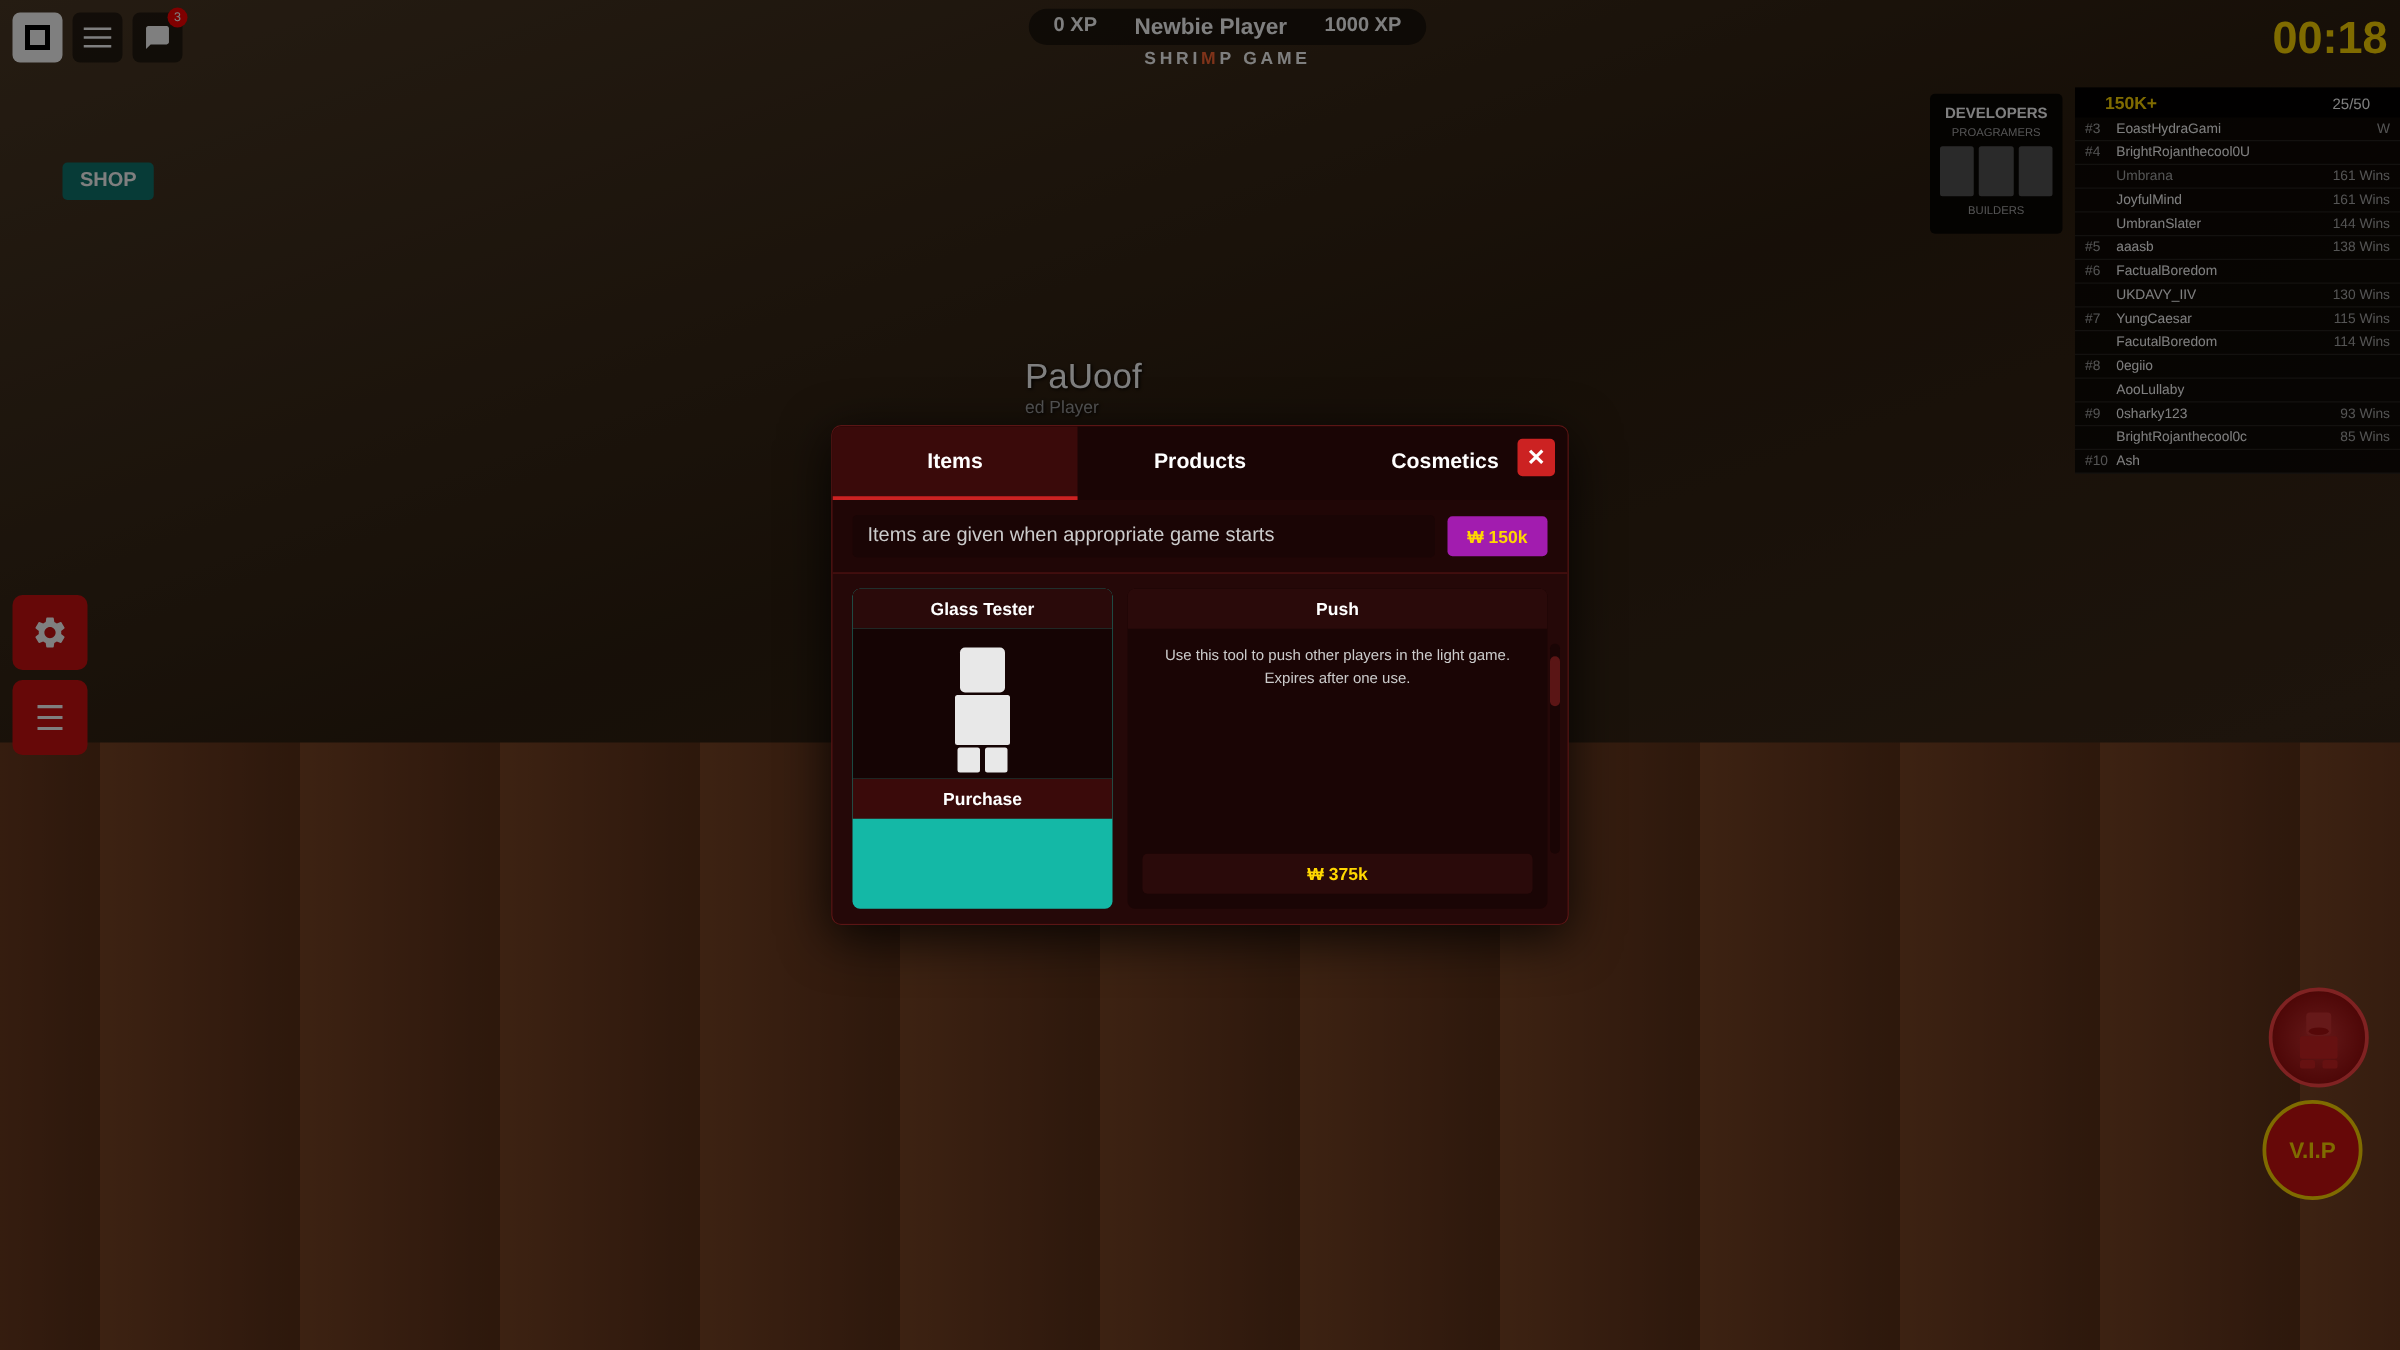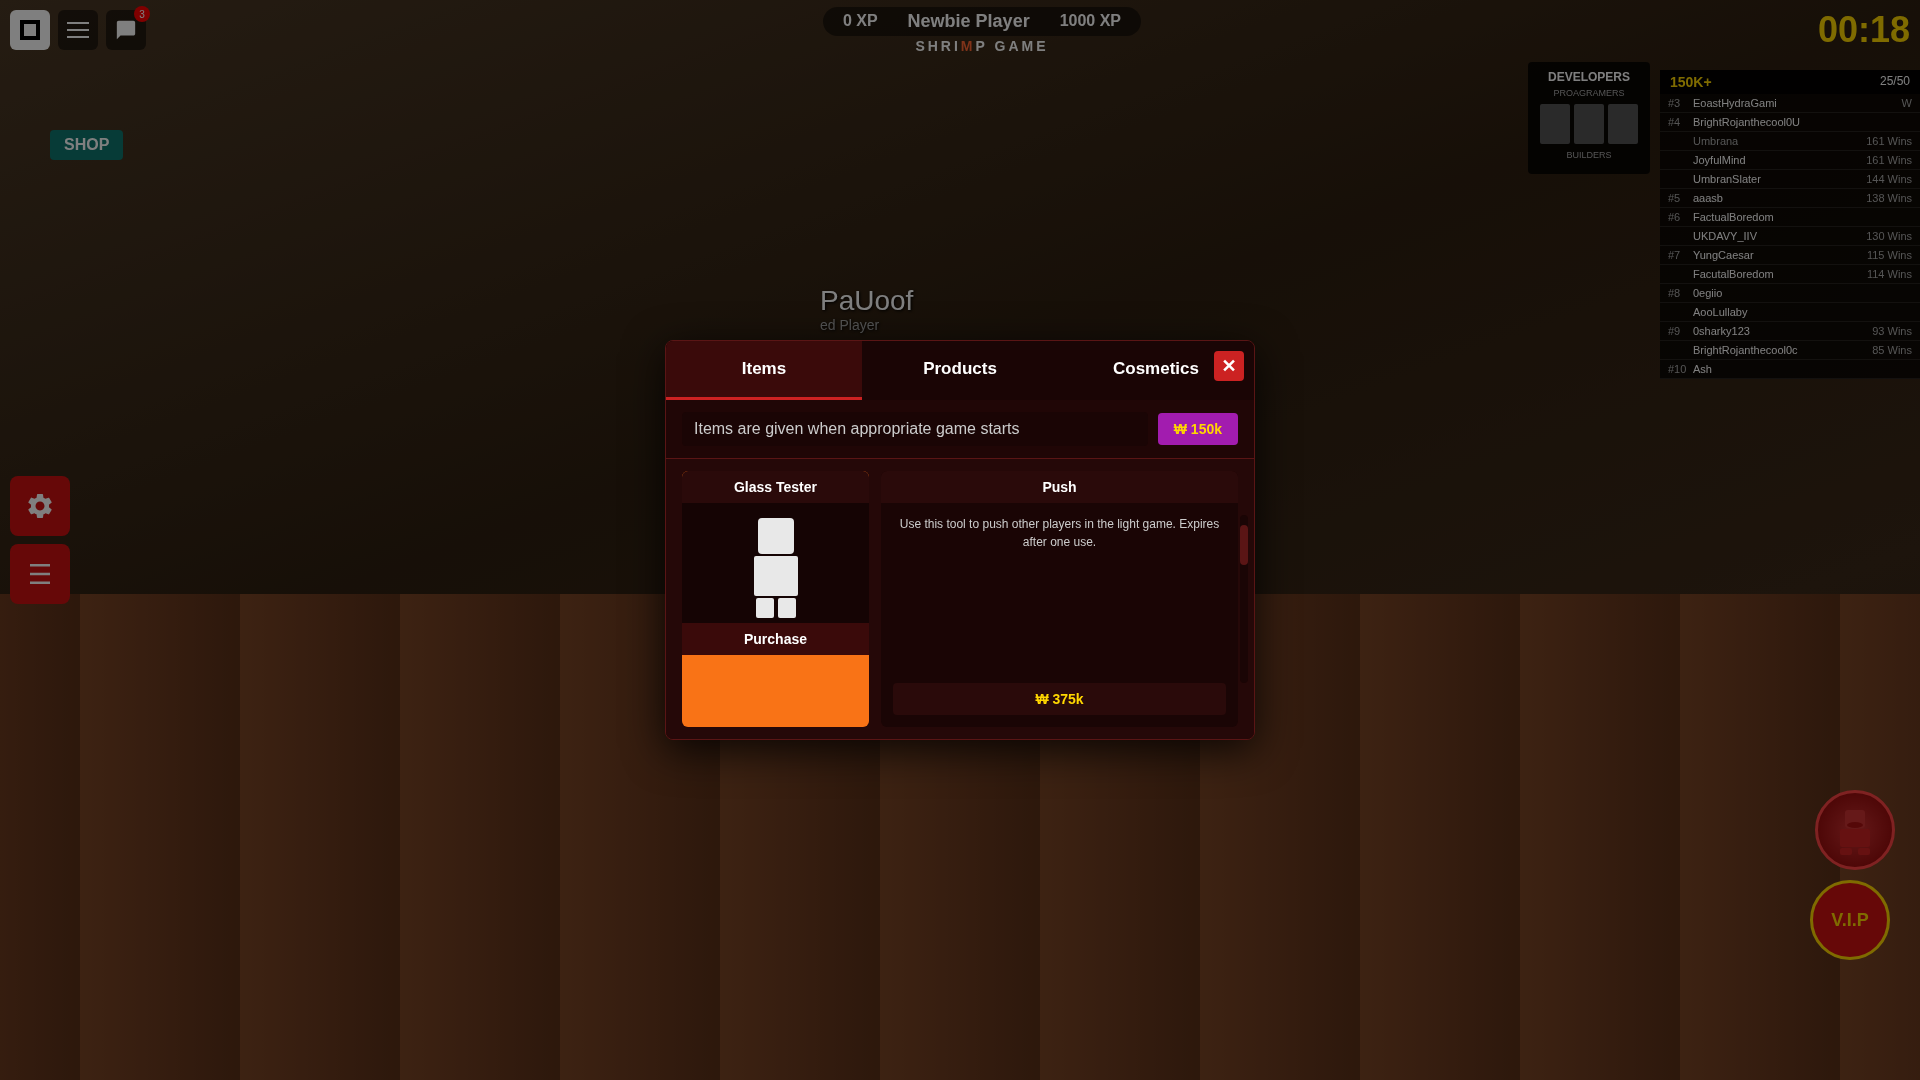--- a/index.html
+++ b/index.html
@@ -170,22 +170,22 @@
       top: 70px;
       right: 0;
       width: 260px;
       background: rgba(0,0,0,0.7);
       z-index: 50;
     }
 
     .leaderboard-header {
       display: flex;
       justify-content: space-between;
-      align-items: flex-start;
-      padding: 4px 10px;
+      align-items: flex-end;
+      padding: 4px 24px;
       background: rgba(0,0,0,0.8);
     }
 
     .currency-display {
       color: #ffd700;
       font-size: 14px;
       font-weight: bold;
     }
 
     .player-count {
@@ -369,24 +369,24 @@
 
     .modal-content {
       display: flex;
       gap: 12px;
       padding: 12px 16px;
       min-height: 280px;
       background: #250808;
     }
 
     .item-card {
-      background: #f97316;
+      background: #14b8a6;
       border-radius: 6px;
       overflow: hidden;
-      width: 187px;
+      width: 208px;
       flex-shrink: 0;
     }
 
     .item-card-header {
       background: #2a0a0a;
       padding: 8px;
       text-align: center;
       color: white;
       font-size: 14px;
       font-weight: bold;
@@ -508,24 +508,24 @@
       height: 40px;
       background: #5a1515;
       border-radius: 4px;
       position: absolute;
       top: 10px;
     }
 
     
     .dev-panel {
       position: absolute;
-      top: 62px;
+      top: 75px;
       right: 270px;
       background: rgba(0,0,0,0.8);
-      width: 122px;
+      width: 106px;
       padding: 8px;
       border-radius: 4px;
       z-index: 50;
     }
 
     .dev-title {
       color: white;
       font-size: 12px;
       font-weight: bold;
       text-align: center;

